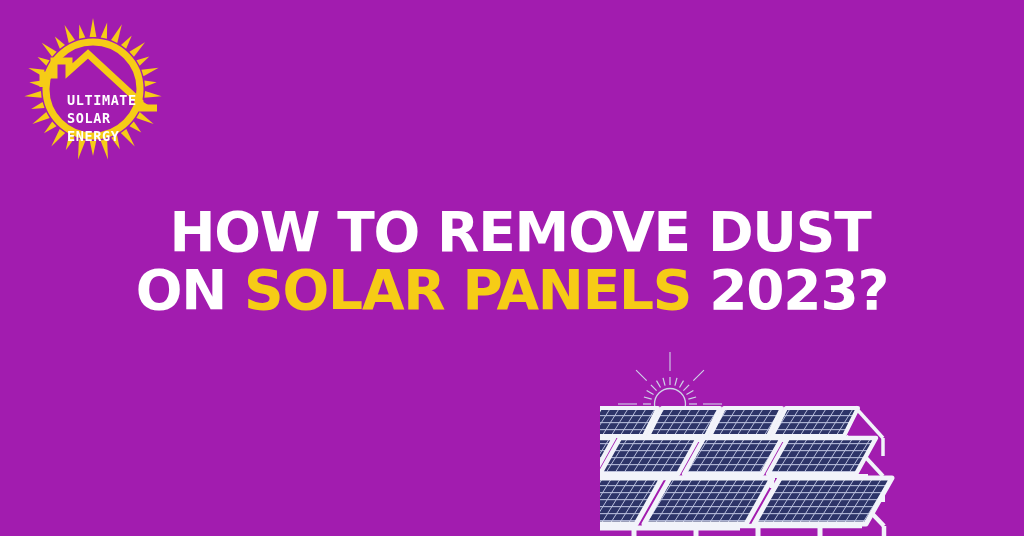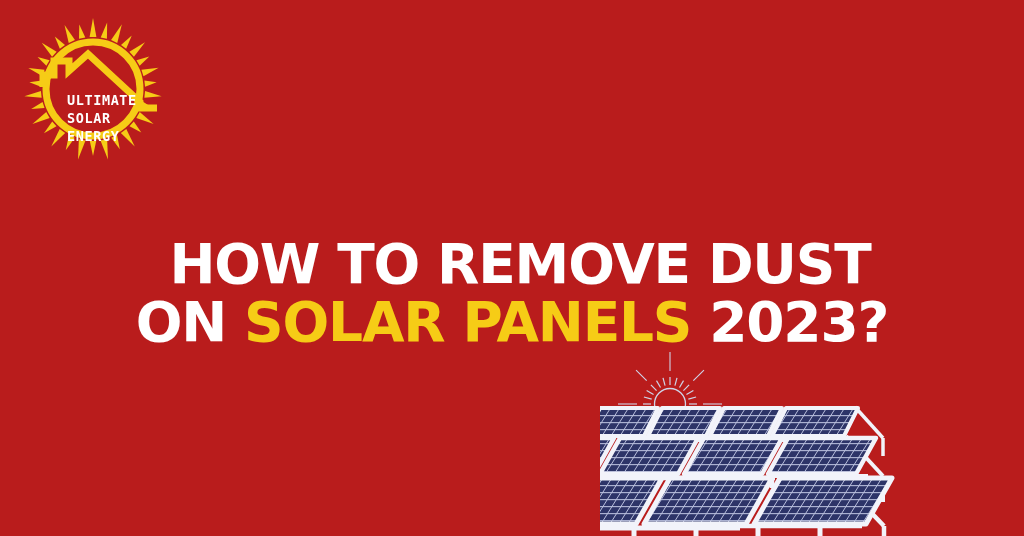--- a/index.html
+++ b/index.html
@@ -10,21 +10,21 @@
   body {
     width: 1024px;
     height: 536px;
     overflow: hidden;
     font-family: "Liberation Sans", sans-serif;
   }
   .banner {
     position: relative;
     width: 1024px;
     height: 536px;
-    background: #b91c1c;
+    background: #a21caf;
     overflow: hidden;
   }
 
   
   .logo {
     position: absolute;
     left: 12px;
     top: 16px;
     width: 162px;
     height: 146px;
@@ -43,21 +43,21 @@
   }
   .headline .line {
     display: block;
     font-size: 55px;
     font-weight: 700;
     color: #ffffff;
     font-family: "DejaVu Sans", sans-serif;
     letter-spacing: -1.2px;
     white-space: nowrap;
   }
-  .headline .line1 { padding-left: 16px; margin-top: 32px; }
+  .headline .line1 { padding-left: 16px; }
   .headline .line2 { }
   .hl-accent { color: #f6cc16; }
 
   
   .solar-art {
     position: absolute;
     left: 600px;
     top: 352px;
     width: 424px;
     height: 184px;

